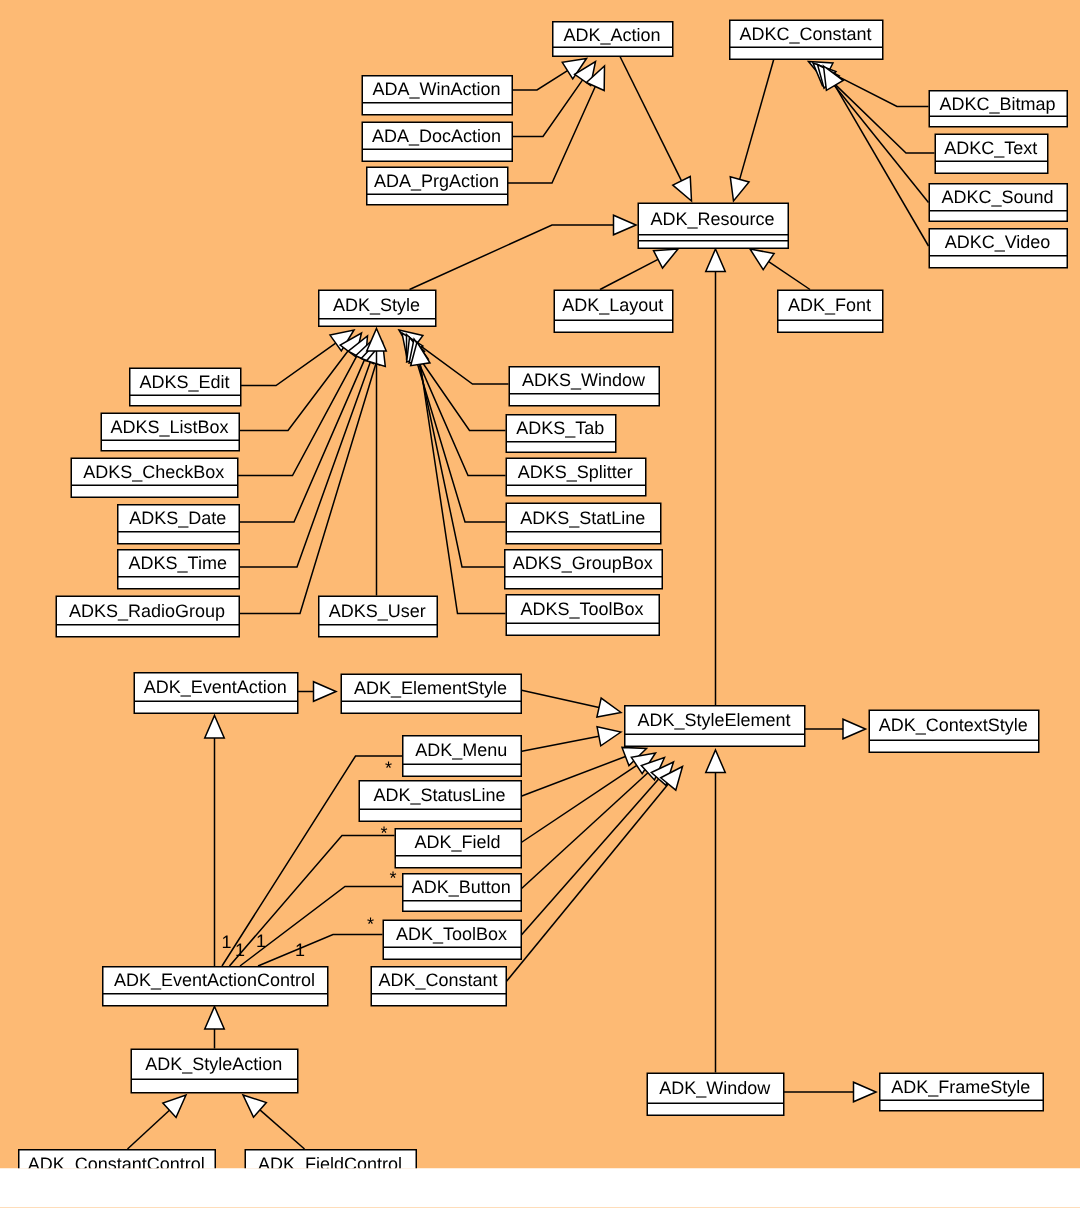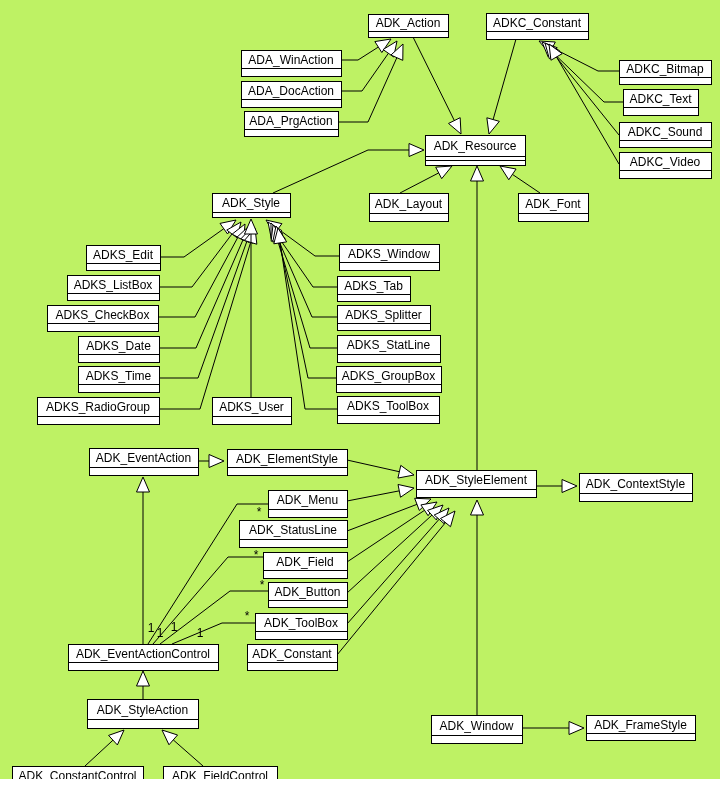--- a/index.html
+++ b/index.html
@@ -3,21 +3,21 @@
 <meta charset="utf-8">
 <style>
   html, body {
     margin: 0;
     padding: 0;
     background: #ffffff;
   }
   #diagram-wrap {
     width: 720px;
     height: 779px;
-    background: #bef264;
+    background: #fdba74;
     position: relative;
     overflow: hidden;
   }
   svg {
     display: block;
     font-family: "Liberation Sans", sans-serif;
   }
   text {
     user-select: none;
   }

